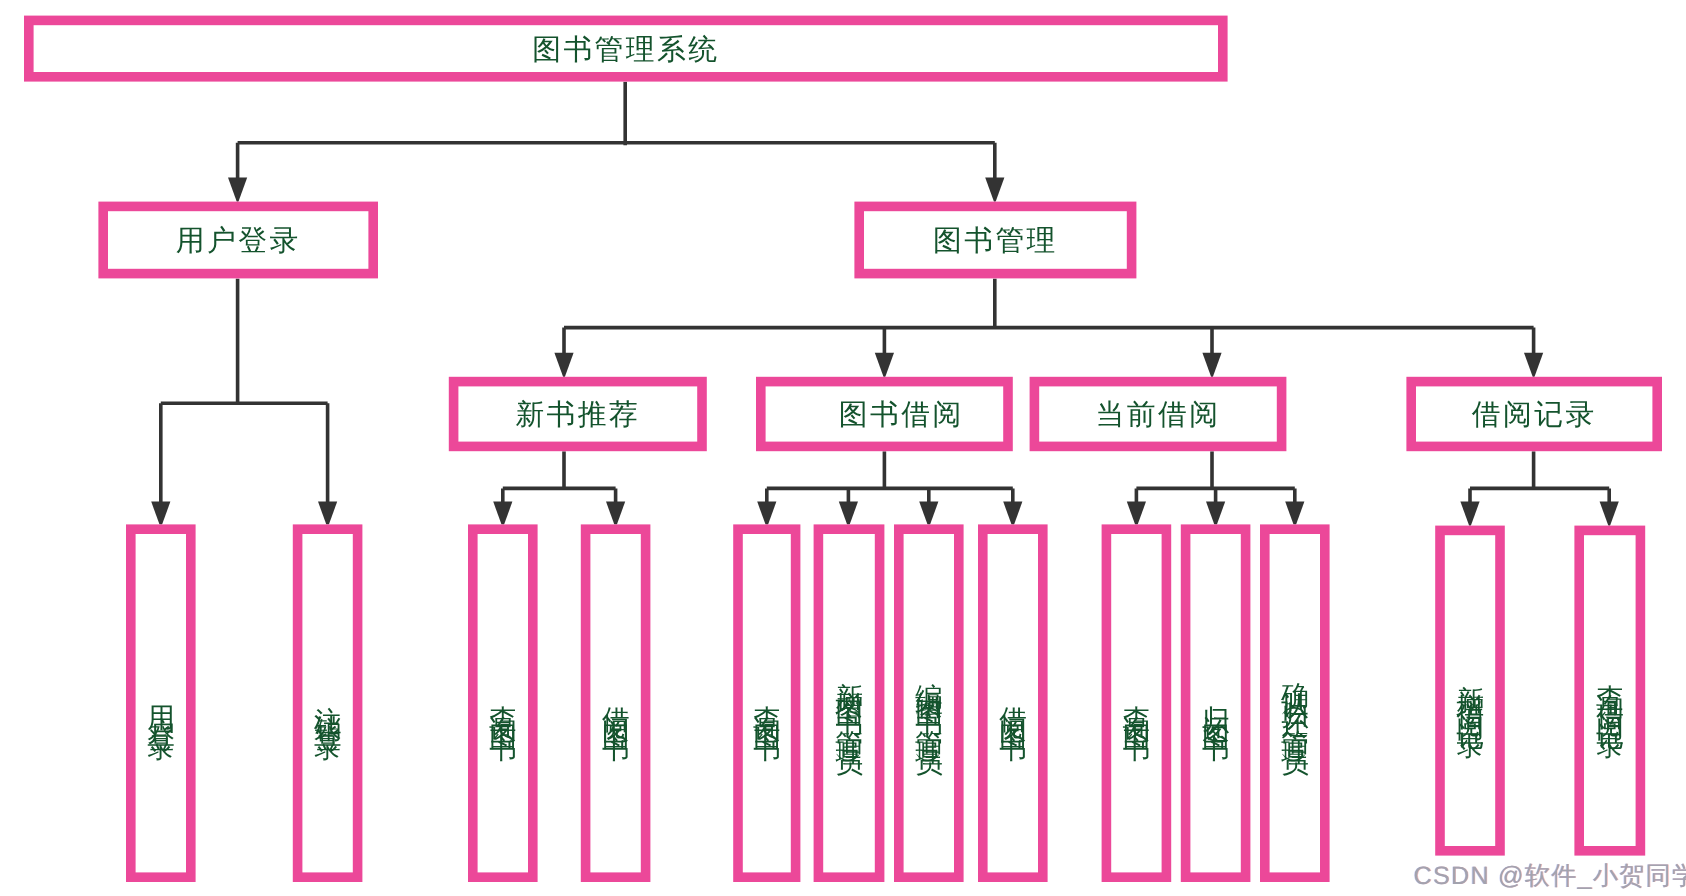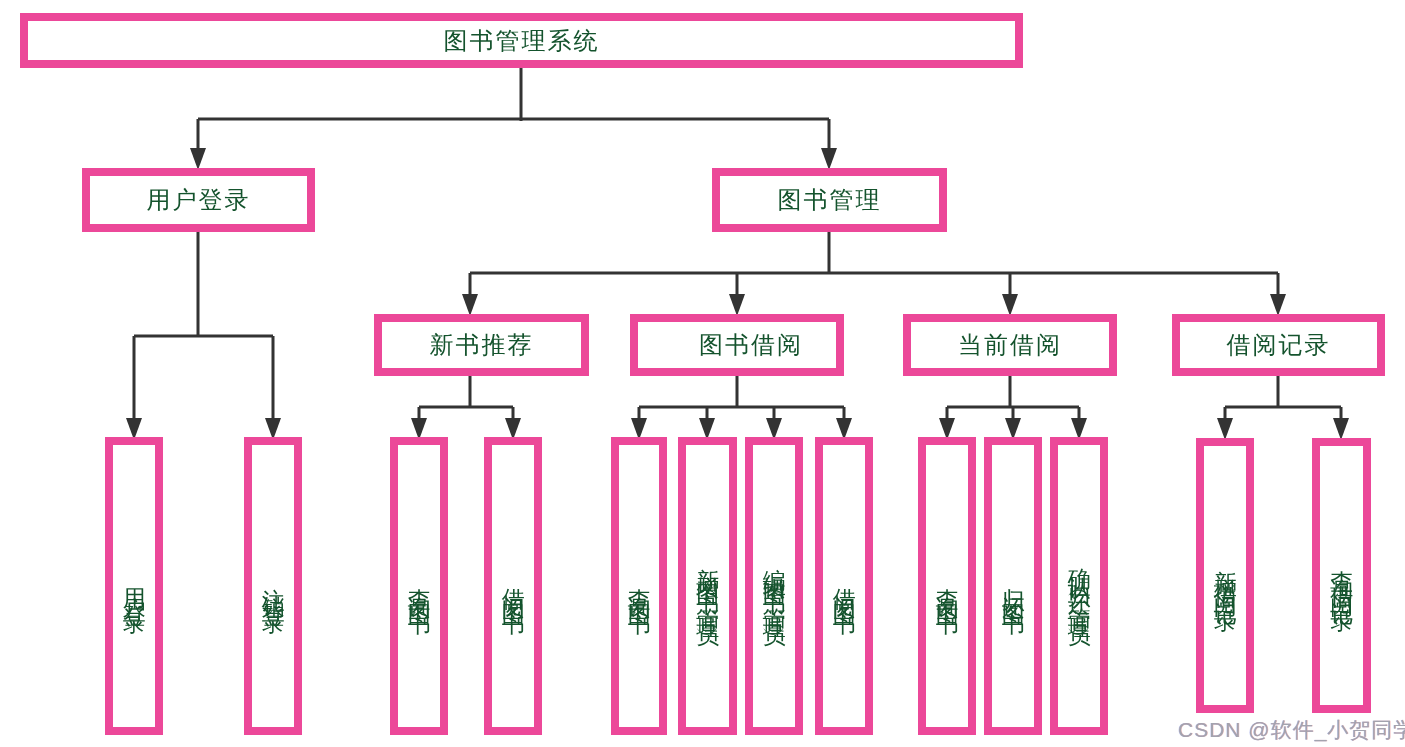--- a/index.html
+++ b/index.html
@@ -109,21 +109,21 @@
     </g>
   </svg>
 
   <div class="node" style="left:20px; top:13px; width:1003px; height:55px;">图书管理系统</div>
 
   <div class="node" style="left:82px; top:168px; width:233px; height:64px;">用户登录</div>
   <div class="node" style="left:712px; top:168px; width:235px; height:64px;">图书管理</div>
 
   <div class="node" style="left:362px; top:314px; width:215px; height:62px;margin-left:12px;">新书推荐</div>
   <div class="node" style="left:630px; top:314px; width:214px; height:62px;padding-left:28px;">图书借阅</div>
-  <div class="node" style="left:903px; top:314px; width:214px; height:62px;">当前借阅</div>
+  <div class="node" style="left:858px; top:314px; width:214px; height:62px;">当前借阅</div>
   <div class="node" style="left:1172px; top:314px; width:213px; height:62px;">借阅记录</div>
 
   <div class="node leaf" style="left:105px; top:437px; width:58px; height:298px;">用户登录</div>
   <div class="node leaf" style="left:244px; top:437px; width:58px; height:298px;">注销登录</div>
 
   <div class="node leaf" style="left:390px; top:437px; width:58px; height:298px;">查询图书</div>
   <div class="node leaf" style="left:484px; top:437px; width:58px; height:298px;">借阅图书</div>
 
   <div class="node leaf" style="left:611px; top:437px; width:56px; height:298px;">查询图书</div>
   <div class="node leaf" style="left:678px; top:437px; width:59px; height:298px;">新增图书（管理员）</div>

